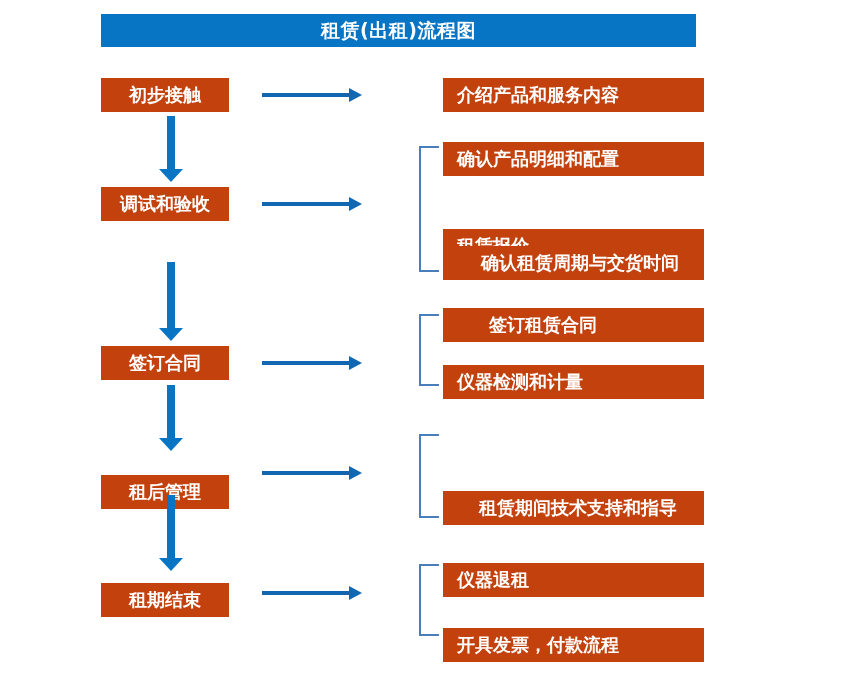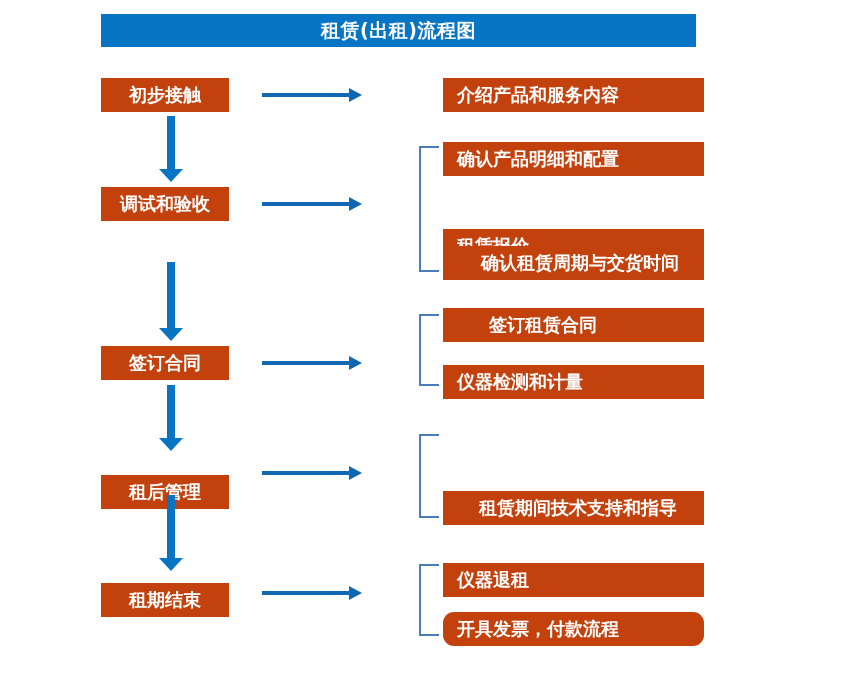--- a/index.html
+++ b/index.html
@@ -205,15 +205,15 @@
 
   <div class="box box-right" style="top:308px;padding-left:46px;">签订租赁合同</div>
 
   <div class="box box-right" style="top:365px;">仪器检测和计量</div>
 
 
   <div class="box box-right" style="top:491px;padding-left:36px;">租赁期间技术支持和指导</div>
 
   <div class="box box-right" style="top:563px;">仪器退租</div>
 
-  <div class="box box-right" style="top:612px;border-radius:11px;">开具发票，付款流程</div>
+  <div class="box box-right" style="top:628px;">开具发票，付款流程</div>
 
 </div>
 
 </body></html>

